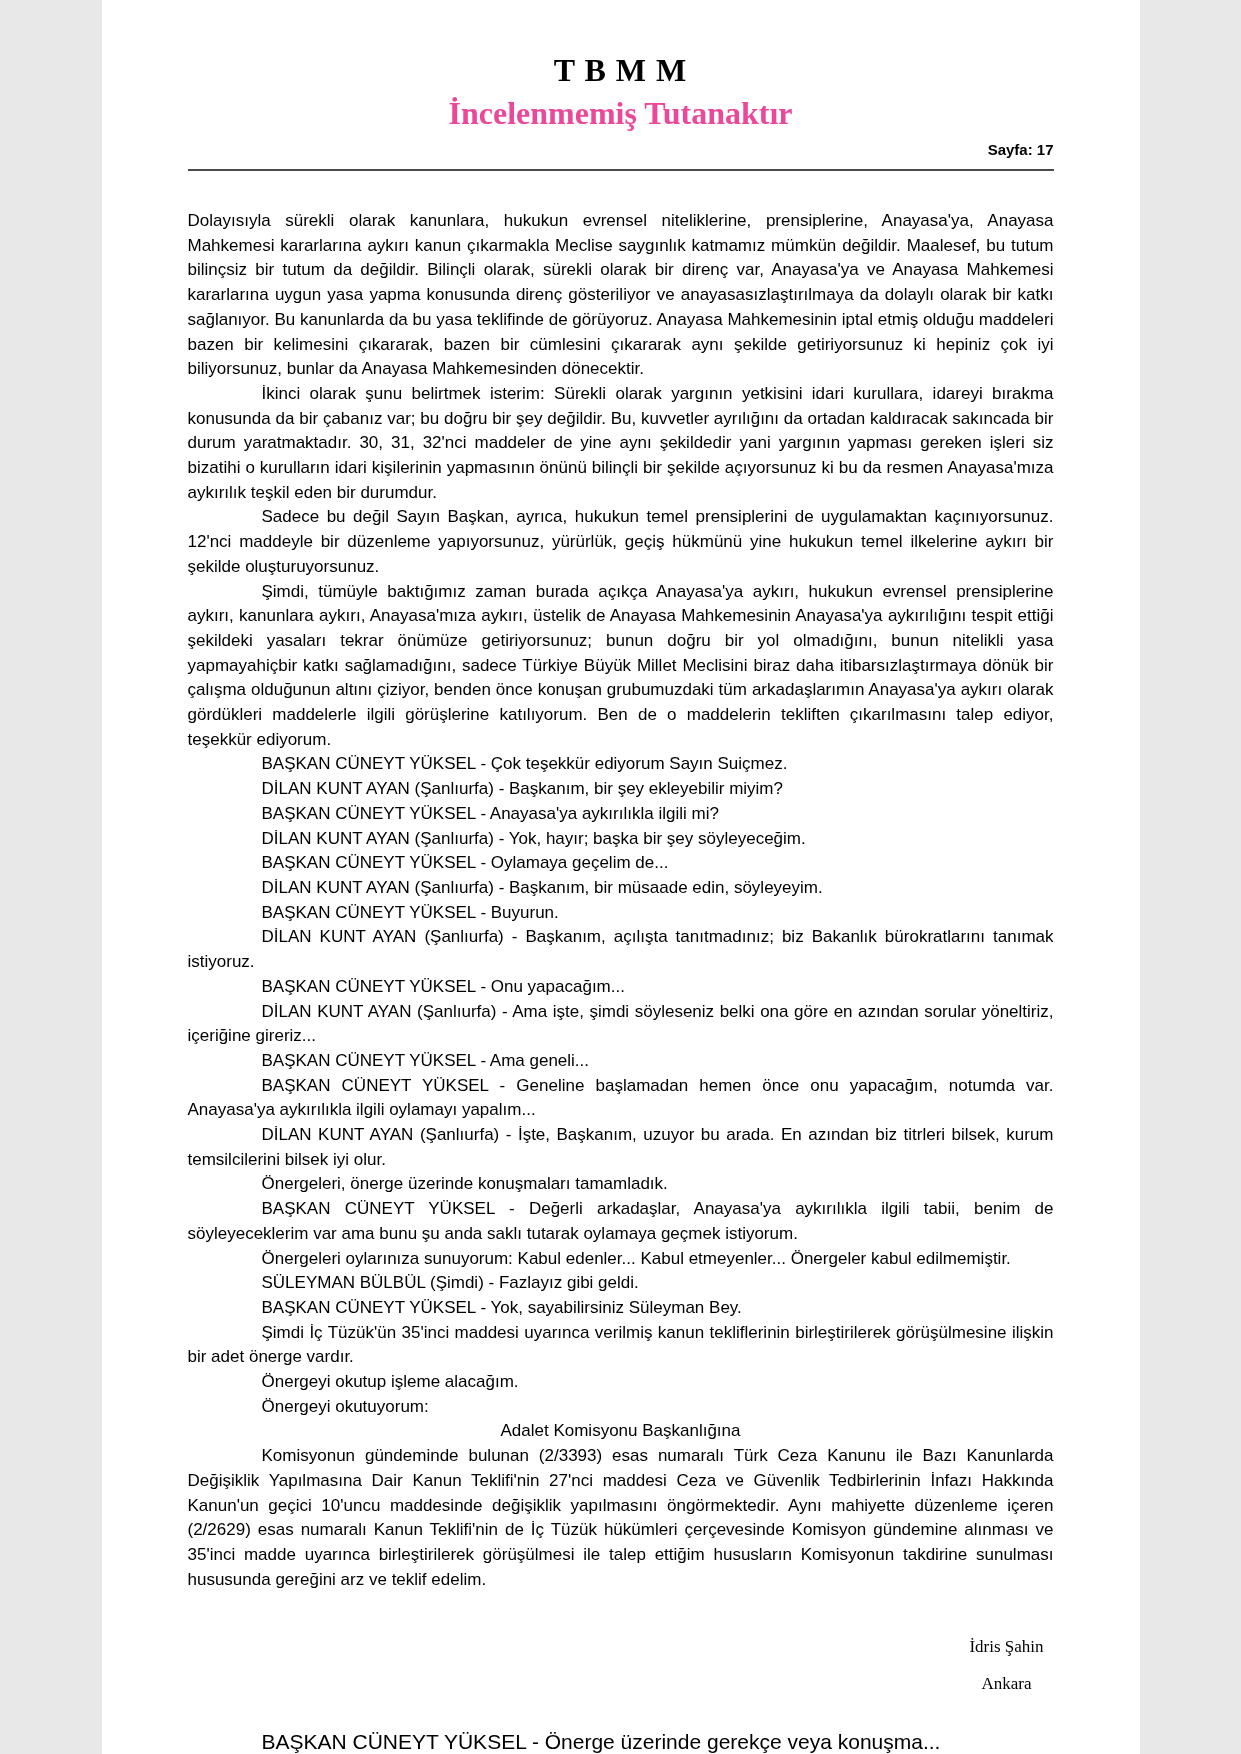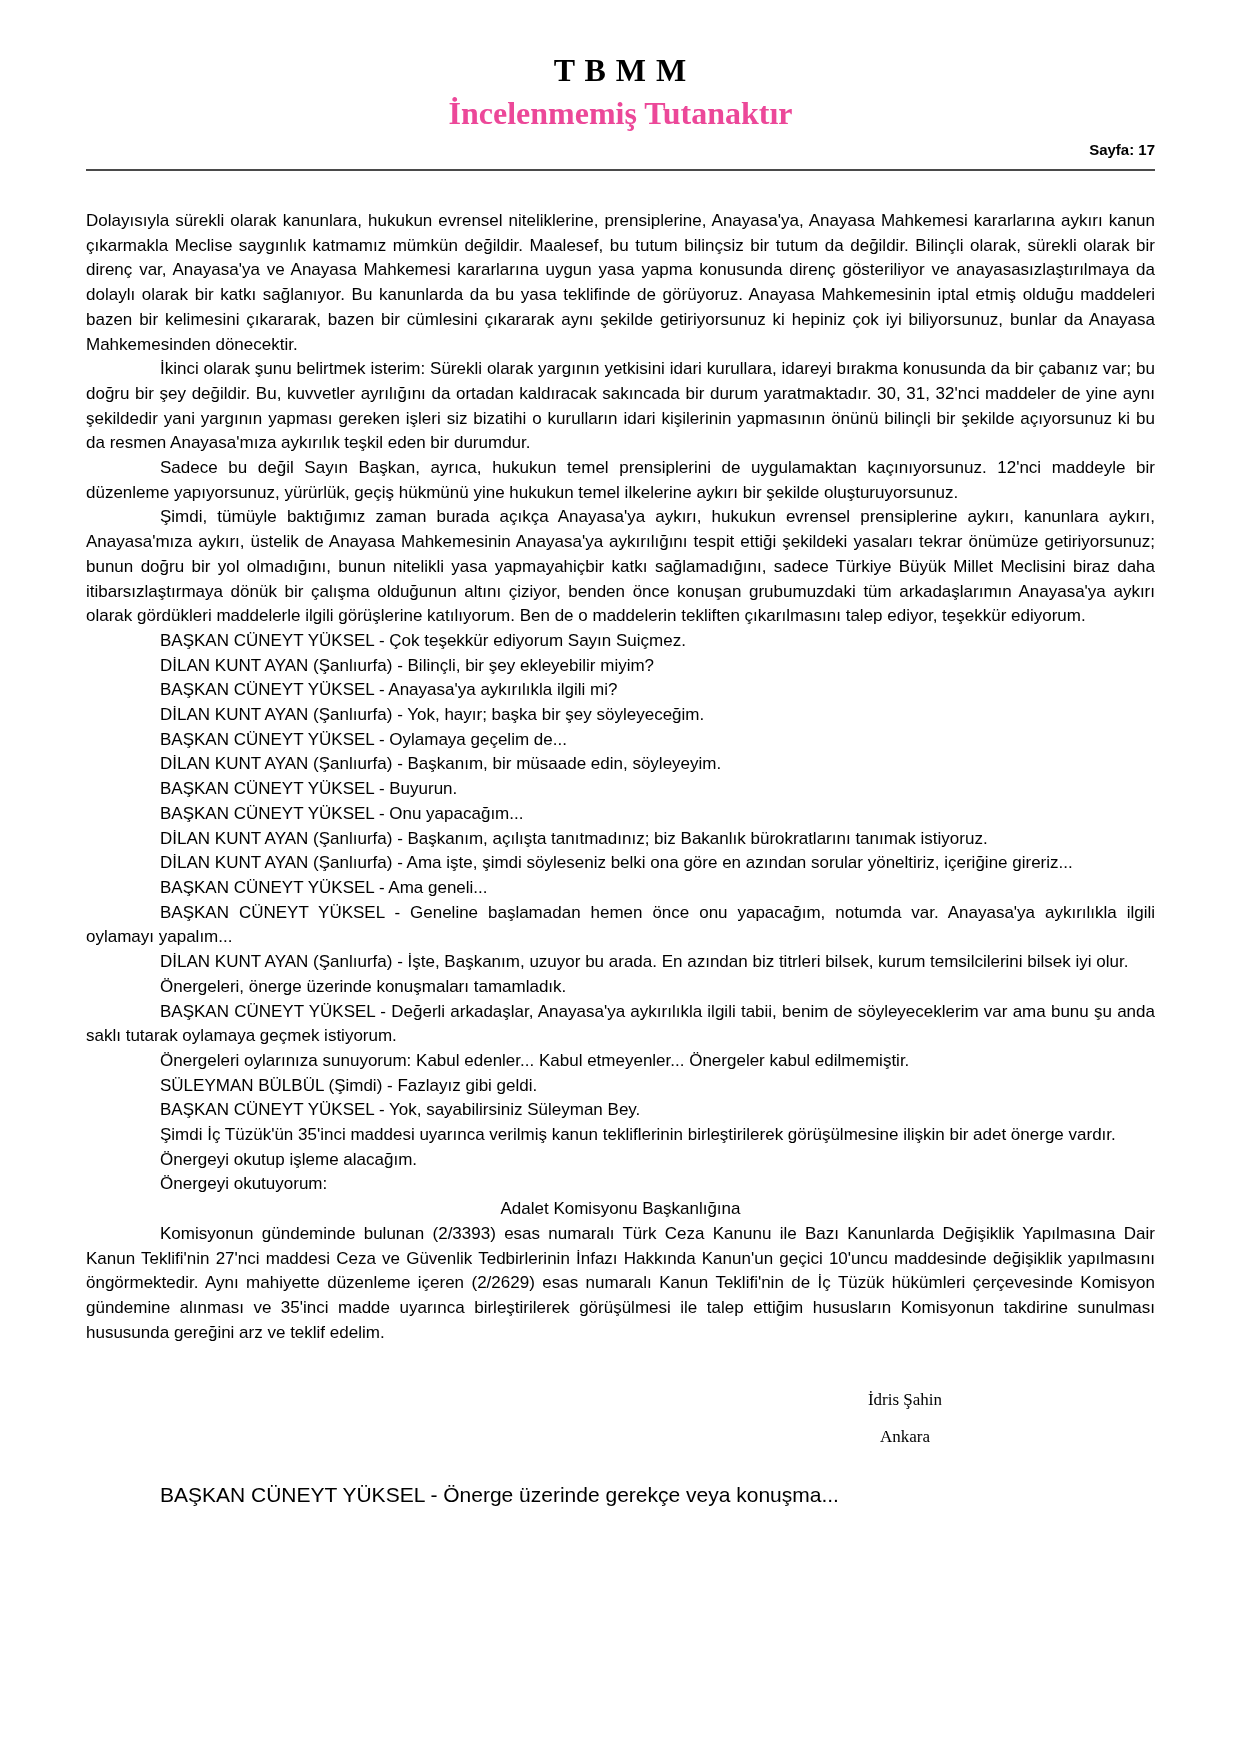--- a/index.html
+++ b/index.html
@@ -1,18 +1,18 @@
 <!DOCTYPE html>
 <html lang="tr"><head>
 <meta charset="utf-8">
 <style>
   html, body { margin: 0; padding: 0; background: #e8e8e8; }
   .page {
     position: relative;
-    width: 1241px;
+    width: 1038px;
     height: 1754px;
     margin: 0 auto;
     background: #ffffff;
     box-sizing: border-box;
     padding: 40px 86px 0 86px;
     color: #000000;
     font-family: "Liberation Sans", sans-serif;
   }
   .doc-header {
     text-align: center;
@@ -73,28 +73,28 @@
 
   <div class="page-label">Sayfa: 17</div>
   <hr class="rule">
 
   <main class="content">
     <p class="p-flush">Dolayısıyla sürekli olarak kanunlara, hukukun evrensel niteliklerine, prensiplerine, Anayasa'ya, Anayasa Mahkemesi kararlarına aykırı kanun çıkarmakla Meclise saygınlık katmamız mümkün değildir. Maalesef, bu tutum bilinçsiz bir tutum da değildir. Bilinçli olarak, sürekli olarak bir direnç var, Anayasa'ya ve Anayasa Mahkemesi kararlarına uygun yasa yapma konusunda direnç gösteriliyor ve anayasasızlaştırılmaya da dolaylı olarak bir katkı sağlanıyor. Bu kanunlarda da bu yasa teklifinde de görüyoruz. Anayasa Mahkemesinin iptal etmiş olduğu maddeleri bazen bir kelimesini çıkararak, bazen bir cümlesini çıkararak aynı şekilde getiriyorsunuz ki hepiniz çok iyi biliyorsunuz, bunlar da Anayasa Mahkemesinden dönecektir.</p>
     <p class="p-indent">İkinci olarak şunu belirtmek isterim: Sürekli olarak yargının yetkisini idari kurullara, idareyi bırakma konusunda da bir çabanız var; bu doğru bir şey değildir. Bu, kuvvetler ayrılığını da ortadan kaldıracak sakıncada bir durum yaratmaktadır. 30, 31, 32'nci maddeler de yine aynı şekildedir yani yargının yapması gereken işleri siz bizatihi o kurulların idari kişilerinin yapmasının önünü bilinçli bir şekilde açıyorsunuz ki bu da resmen Anayasa'mıza aykırılık teşkil eden bir durumdur.</p>
     <p class="p-indent">Sadece bu değil Sayın Başkan, ayrıca, hukukun temel prensiplerini de uygulamaktan kaçınıyorsunuz. 12'nci maddeyle bir düzenleme yapıyorsunuz, yürürlük, geçiş hükmünü yine hukukun temel ilkelerine aykırı bir şekilde oluşturuyorsunuz.</p>
     <p class="p-indent">Şimdi, tümüyle baktığımız zaman burada açıkça Anayasa'ya aykırı, hukukun evrensel prensiplerine aykırı, kanunlara aykırı, Anayasa'mıza aykırı, üstelik de Anayasa Mahkemesinin Anayasa'ya aykırılığını tespit ettiği şekildeki yasaları tekrar önümüze getiriyorsunuz; bunun doğru bir yol olmadığını, bunun nitelikli yasa yapmayahiçbir katkı sağlamadığını, sadece Türkiye Büyük Millet Meclisini biraz daha itibarsızlaştırmaya dönük bir çalışma olduğunun altını çiziyor, benden önce konuşan grubumuzdaki tüm arkadaşlarımın Anayasa'ya aykırı olarak gördükleri maddelerle ilgili görüşlerine katılıyorum. Ben de o maddelerin tekliften çıkarılmasını talep ediyor, teşekkür ediyorum.</p>
     <p class="p-indent">BAŞKAN CÜNEYT YÜKSEL - Çok teşekkür ediyorum Sayın Suiçmez.</p>
-    <p class="p-indent">DİLAN KUNT AYAN (Şanlıurfa) - Bilinçli, bir şey ekleyebilir miyim?</p>
+    <p class="p-indent">DİLAN KUNT AYAN (Şanlıurfa) - Başkanım, bir şey ekleyebilir miyim?</p>
     <p class="p-indent">BAŞKAN CÜNEYT YÜKSEL - Anayasa'ya aykırılıkla ilgili mi?</p>
     <p class="p-indent">DİLAN KUNT AYAN (Şanlıurfa) - Yok, hayır; başka bir şey söyleyeceğim.</p>
     <p class="p-indent">BAŞKAN CÜNEYT YÜKSEL - Oylamaya geçelim de...</p>
     <p class="p-indent">DİLAN KUNT AYAN (Şanlıurfa) - Başkanım, bir müsaade edin, söyleyeyim.</p>
     <p class="p-indent">BAŞKAN CÜNEYT YÜKSEL - Buyurun.</p>
+    <p class="p-indent">DİLAN KUNT AYAN (Şanlıurfa) - Başkanım, açılışta tanıtmadınız; biz Bakanlık bürokratlarını tanımak istiyoruz.</p>
     <p class="p-indent">BAŞKAN CÜNEYT YÜKSEL - Onu yapacağım...</p>
-    <p class="p-indent">DİLAN KUNT AYAN (Şanlıurfa) - Başkanım, açılışta tanıtmadınız; biz Bakanlık bürokratlarını tanımak istiyoruz.</p>
     <p class="p-indent">DİLAN KUNT AYAN (Şanlıurfa) - Ama işte, şimdi söyleseniz belki ona göre en azından sorular yöneltiriz, içeriğine gireriz...</p>
     <p class="p-indent">BAŞKAN CÜNEYT YÜKSEL - Ama geneli...</p>
     <p class="p-indent">BAŞKAN CÜNEYT YÜKSEL - Geneline başlamadan hemen önce onu yapacağım, notumda var. Anayasa'ya aykırılıkla ilgili oylamayı yapalım...</p>
     <p class="p-indent">DİLAN KUNT AYAN (Şanlıurfa) - İşte, Başkanım, uzuyor bu arada. En azından biz titrleri bilsek, kurum temsilcilerini bilsek iyi olur.</p>
     <p class="p-indent">Önergeleri, önerge üzerinde konuşmaları tamamladık.</p>
     <p class="p-indent">BAŞKAN CÜNEYT YÜKSEL - Değerli arkadaşlar, Anayasa'ya aykırılıkla ilgili tabii, benim de söyleyeceklerim var ama bunu şu anda saklı tutarak oylamaya geçmek istiyorum.</p>
     <p class="p-indent">Önergeleri oylarınıza sunuyorum: Kabul edenler... Kabul etmeyenler... Önergeler kabul edilmemiştir.</p>
     <p class="p-indent">SÜLEYMAN BÜLBÜL (Şimdi) - Fazlayız gibi geldi.</p>
     <p class="p-indent">BAŞKAN CÜNEYT YÜKSEL - Yok, sayabilirsiniz Süleyman Bey.</p>
     <p class="p-indent">Şimdi İç Tüzük'ün 35'inci maddesi uyarınca verilmiş kanun tekliflerinin birleştirilerek görüşülmesine ilişkin bir adet önerge vardır.</p>

